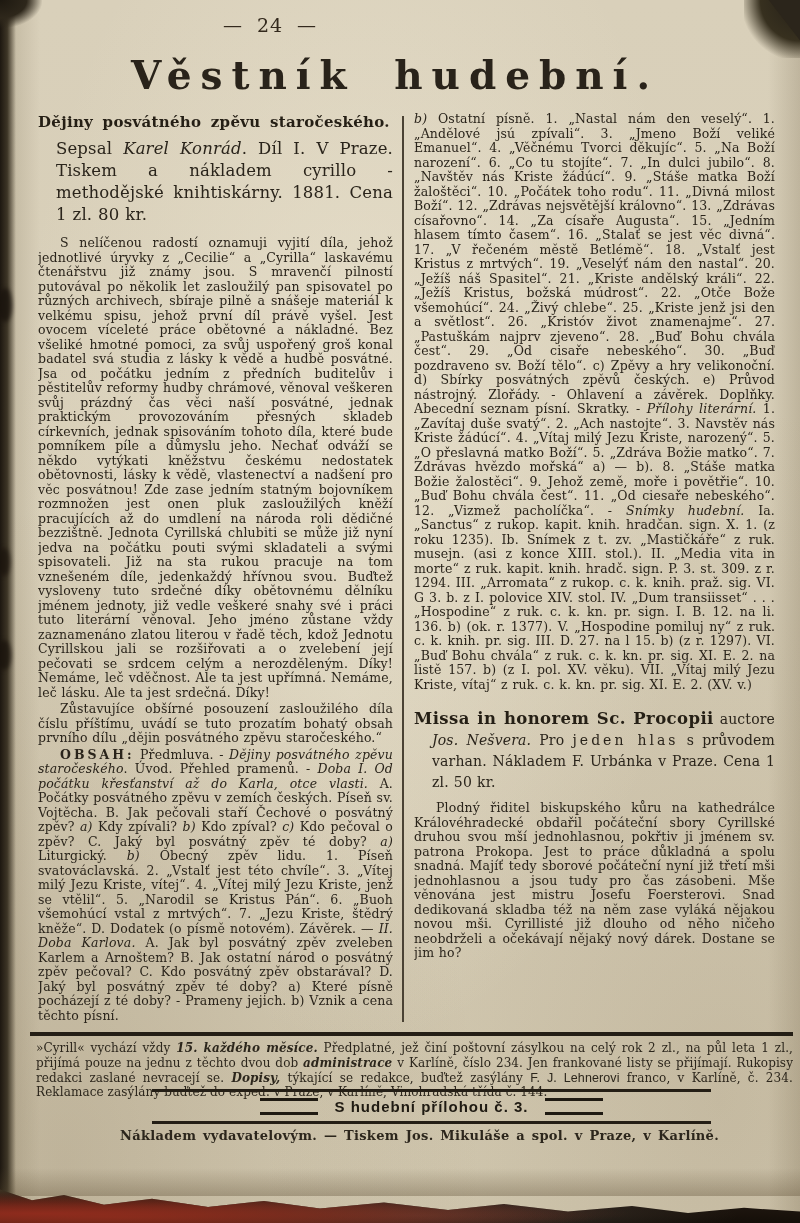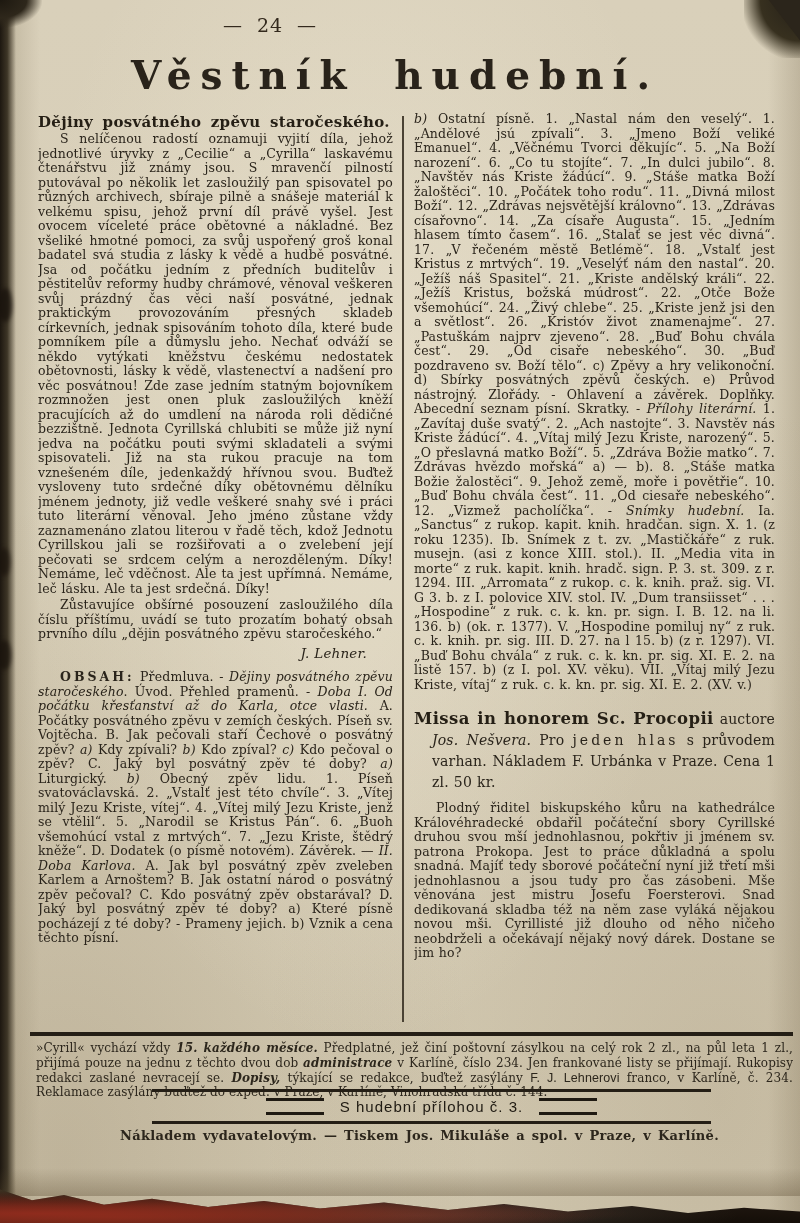--- a/index.html
+++ b/index.html
@@ -44,21 +44,21 @@
   
   .rule-thick{position:absolute;top:1032px;left:30px;width:763px;height:3.5px;background:#241e15;}
   .notice{position:absolute;top:1041px;left:36px;width:757px;text-align:justify;
     font-size:12px;line-height:14.8px;letter-spacing:.1px;color:#2c261c;}
   .rule-sub{position:absolute;left:152px;width:559px;height:2.5px;background:#241e15;}
   .rule-sub.top{top:1089px;}
   .rule-sub.bottom{top:1121px;}
   .supplement{position:absolute;top:1093px;left:152px;width:559px;height:26px;
     display:flex;align-items:center;justify-content:center;gap:16px;}
   .dbar{width:58px;height:11px;border-top:3.5px solid #1f1a12;border-bottom:3.5px solid #1f1a12;}
-  .supplement-text{font-family:"Liberation Sans",sans-serif;font-weight:400;font-size:15px;
+  .supplement-text{font-family:"Liberation Sans",sans-serif;font-weight:700;font-size:15px;
     letter-spacing:1px;color:#1f1a12;white-space:nowrap;}
   .imprint{position:absolute;top:1128px;left:120px;width:620px;
     font-size:13px;font-weight:700;letter-spacing:.3px;word-spacing:2px;color:#2c261c;}
   
   .edge-left{position:absolute;left:0;top:0;width:16px;height:1223px;
     background:linear-gradient(to right,#1d1710 0%,#3d3526 45%,rgba(61,53,38,0) 100%);}
   .smudge{position:absolute;border-radius:50%;filter:blur(2px);}
   .smudge.s1{left:-2px;top:288px;width:14px;height:34px;background:rgba(25,19,12,.8);}
   .smudge.s2{left:-2px;top:548px;width:12px;height:28px;background:rgba(25,19,12,.7);}
   .smudge.s3{left:-3px;top:640px;width:14px;height:30px;background:rgba(25,19,12,.75);}
@@ -85,23 +85,23 @@
 
   <div class="pagenum">
     <span class="dash">—</span><span>24</span><span class="dash">—</span>
   </div>
   <div class="journal-title">Věstník hudební.</div>
 
   <div class="col-divider"></div>
 
   <div class="col col-left">
     <div class="art-heading">Dějiny posvátného zpěvu staročeského.</div>
+    <div class="bib"><span>Sepsal </span><span class="seg-i">Karel Konrád</span><span>. Díl I. V Praze. Tiskem a nákladem cyrillo - methodějské knihtiskárny. 1881. Cena 1 zl. 80 kr.</span></div>
     <p class="body-par"><span>S nelíčenou radostí oznamuji vyjití díla, jehož jednotlivé úryvky z „Cecilie“ a „Cyrilla“ laskavému čtenářstvu již známy jsou. S mravenčí pilností putovával po několik let zasloužilý pan spisovatel po různých archivech, sbíraje pilně a snášeje materiál k velkému spisu, jehož první díl právě vyšel. Jest ovocem víceleté práce obětovné a nákladné. Bez všeliké hmotné pomoci, za svůj uspořený groš konal badatel svá studia z lásky k vědě a hudbě posvátné. Jsa od počátku jedním z předních buditelův i pěstitelův reformy hudby chrámové, věnoval veškeren svůj prázdný čas věci naší posvátné, jednak praktickým provozováním přesných skladeb církevních, jednak spisováním tohoto díla, které bude pomníkem píle a důmyslu jeho. Nechať odváží se někdo vytýkati kněžstvu českému nedostatek obětovnosti, lásky k vědě, vlastenectví a nadšení pro věc posvátnou! Zde zase jedním statným bojovníkem rozmnožen jest onen pluk zasloužilých kněží pracujících až do umdlení na národa roli dědičné bezzištně. Jednota Cyrillská chlubiti se může již nyní jedva na počátku pouti svými skladateli a svými spisovateli. Již na sta rukou pracuje na tom vznešeném díle, jedenkaždý hřívnou svou. Buďtež vysloveny tuto srdečné díky obětovnému dělníku jménem jednoty, již vedle veškeré snahy své i práci tuto literární věnoval. Jeho jméno zůstane vždy zaznamenáno zlatou literou v řadě těch, kdož Jednotu Cyrillskou jali se rozšiřovati a o zvelebení její pečovati se srdcem celým a nerozděleným. Díky! Nemáme, leč vděčnost. Ale ta jest upřímná. Nemáme, leč lásku. Ale ta jest srdečná. Díky!</span></p>
     <p class="body-par"><span>Zůstavujíce obšírné posouzení zasloužilého díla číslu příštímu, uvádí se tuto prozatím bohatý obsah prvního dílu „dějin posvátného zpěvu staročeského.“</span></p>
-    <div class="signature">J. Lehner.</div>
     <p class="body-par"><span class="seg-sp">OBSAH:</span><span> Předmluva. - </span><span class="seg-i">Dějiny posvátného zpěvu staročeského</span><span>. Úvod. Přehled pramenů. - </span><span class="seg-i">Doba I. Od počátku křesťanství až do Karla, otce vlasti.</span><span> A. Počátky posvátného zpěvu v zemích českých. Píseň sv. Vojtěcha. B. Jak pečovali staří Čechové o posvátný zpěv? </span><span class="seg-i">a)</span><span> Kdy zpívali? </span><span class="seg-i">b)</span><span> Kdo zpíval? </span><span class="seg-i">c)</span><span> Kdo pečoval o zpěv? C. Jaký byl posvátný zpěv té doby? </span><span class="seg-i">a)</span><span> Liturgický. </span><span class="seg-i">b)</span><span> Obecný zpěv lidu. 1. Píseň svatováclavská. 2. „Vstalť jest této chvíle“. 3. „Vítej milý Jezu Kriste, vítej“. 4. „Vítej milý Jezu Kriste, jenž se vtělil“. 5. „Narodil se Kristus Pán“. 6. „Buoh všemohúcí vstal z mrtvých“. 7. „Jezu Kriste, štědrý kněže“. D. Dodatek (o písmě notovém). Závěrek. — </span><span class="seg-i">II. Doba Karlova.</span><span> A. Jak byl posvátný zpěv zveleben Karlem a Arnoštem? B. Jak ostatní národ o posvátný zpěv pečoval? C. Kdo posvátný zpěv obstarával? D. Jaký byl posvátný zpěv té doby? a) Které písně pocházejí z té doby? - Prameny jejich. b) Vznik a cena těchto písní. </span></p>
   </div>
 
   <div class="col col-right">
     <p class="body-par no-indent"><span class="seg-i">b)</span><span> Ostatní písně. 1. „Nastal nám den veselý“. 1. „Andělové jsú zpívali“. 3. „Jmeno Boží veliké Emanuel“. 4. „Věčnému Tvorci děkujíc“. 5. „Na Boží narození“. 6. „Co tu stojíte“. 7. „In dulci jubilo“. 8. „Navštěv nás Kriste žádúcí“. 9. „Stáše matka Boží žaloštěci“. 10. „Počátek toho rodu“. 11. „Divná milost Boží“. 12. „Zdrávas nejsvětější královno“. 13. „Zdrávas císařovno“. 14. „Za císaře Augusta“. 15. „Jedním hlasem tímto časem“. 16. „Stalať se jest věc divná“. 17. „V řečeném městě Betlémě“. 18. „Vstalť jest Kristus z mrtvých“. 19. „Veselýť nám den nastal“. 20. „Ježíš náš Spasitel“. 21. „Kriste andělský králi“. 22. „Ježíš Kristus, božská múdrost“. 22. „Otče Bože všemohúcí“. 24. „Živý chlebe“. 25. „Kriste jenž jsi den a světlost“. 26. „Kristóv život znamenajme“. 27. „Pastuškám najprv zjeveno“. 28. „Buď Bohu chvála čest“. 29. „Od cisaře nebeského“. 30. „Buď pozdraveno sv. Boží tělo“. c) Zpěvy a hry velikonoční. d) Sbírky posvátných zpěvů českých. e) Průvod nástrojný. Zlořády. - Ohlavení a závěrek. Doplňky. Abecední seznam písní. Skratky. - </span><span class="seg-i">Přílohy literární.</span><span> 1. „Zavítaj duše svatý“. 2. „Ach nastojte“. 3. Navstěv nás Kriste žádúcí“. 4. „Vítaj milý Jezu Kriste, narozený“. 5. „O přeslavná matko Boží“. 5. „Zdráva Božie matko“. 7. Zdrávas hvězdo mořská“ a) — b). 8. „Stáše matka Božie žalostěci“. 9. Jehož země, moře i povětřie“. 10. „Buď Bohu chvála čest“. 11. „Od ciesaře nebeského“. 12. „Vizmež pacholíčka“. - </span><span class="seg-i">Snímky hudební.</span><span> Ia. „Sanctus“ z rukop. kapit. knih. hradčan. sign. X. 1. (z roku 1235). Ib. Snímek z t. zv. „Mastičkáře“ z ruk. musejn. (asi z konce XIII. stol.). II. „Media vita in morte“ z ruk. kapit. knih. hradč. sign. P. 3. st. 309. z r. 1294. III. „Arromata“ z rukop. c. k. knih. praž. sig. VI. G 3. b. z I. polovice XIV. stol. IV. „Dum transiisset“ . . . „Hospodine“ z ruk. c. k. kn. pr. sign. I. B. 12. na li. 136. b) (ok. r. 1377). V. „Hospodine pomiluj ny“ z ruk. c. k. knih. pr. sig. III. D. 27. na l 15. b) (z r. 1297). VI. „Buď Bohu chvála“ z ruk. c. k. kn. pr. sig. XI. E. 2. na listě 157. b) (z I. pol. XV. věku). VII. „Vítaj milý Jezu Kriste, vítaj“ z ruk. c. k. kn. pr. sig. XI. E. 2. (XV. v.)</span></p>
     <div class="missa-head"><span class="seg-hb">Missa in honorem Sc. Procopii</span><span> auctore </span><span class="seg-i">Jos. Nešvera.</span><span> Pro </span><span class="seg-spw">jeden hlas</span><span> s průvodem varhan. Nákladem F. Urbánka v Praze. Cena 1 zl. 50 kr.</span></div>
     <p class="body-par"><span>Plodný řiditel biskupského kůru na kathedrálce Královéhradecké obdařil počáteční sbory Cyrillské druhou svou mší jednohlasnou, pokřtiv ji jménem sv. patrona Prokopa. Jest to práce důkladná a spolu snadná. Majíť tedy sborové počáteční nyní již třetí mši jednohlasnou a jsou tudy pro čas zásobeni. Mše věnována jest mistru Josefu Foersterovi. Snad dedikovaná skladba též na něm zase vyláká nějakou novou mši. Cyrillisté již dlouho od něho ničeho neobdrželi a očekávají nějaký nový dárek. Dostane se jim ho?</span></p>
   </div>
 
   <div class="rule-thick"></div>

